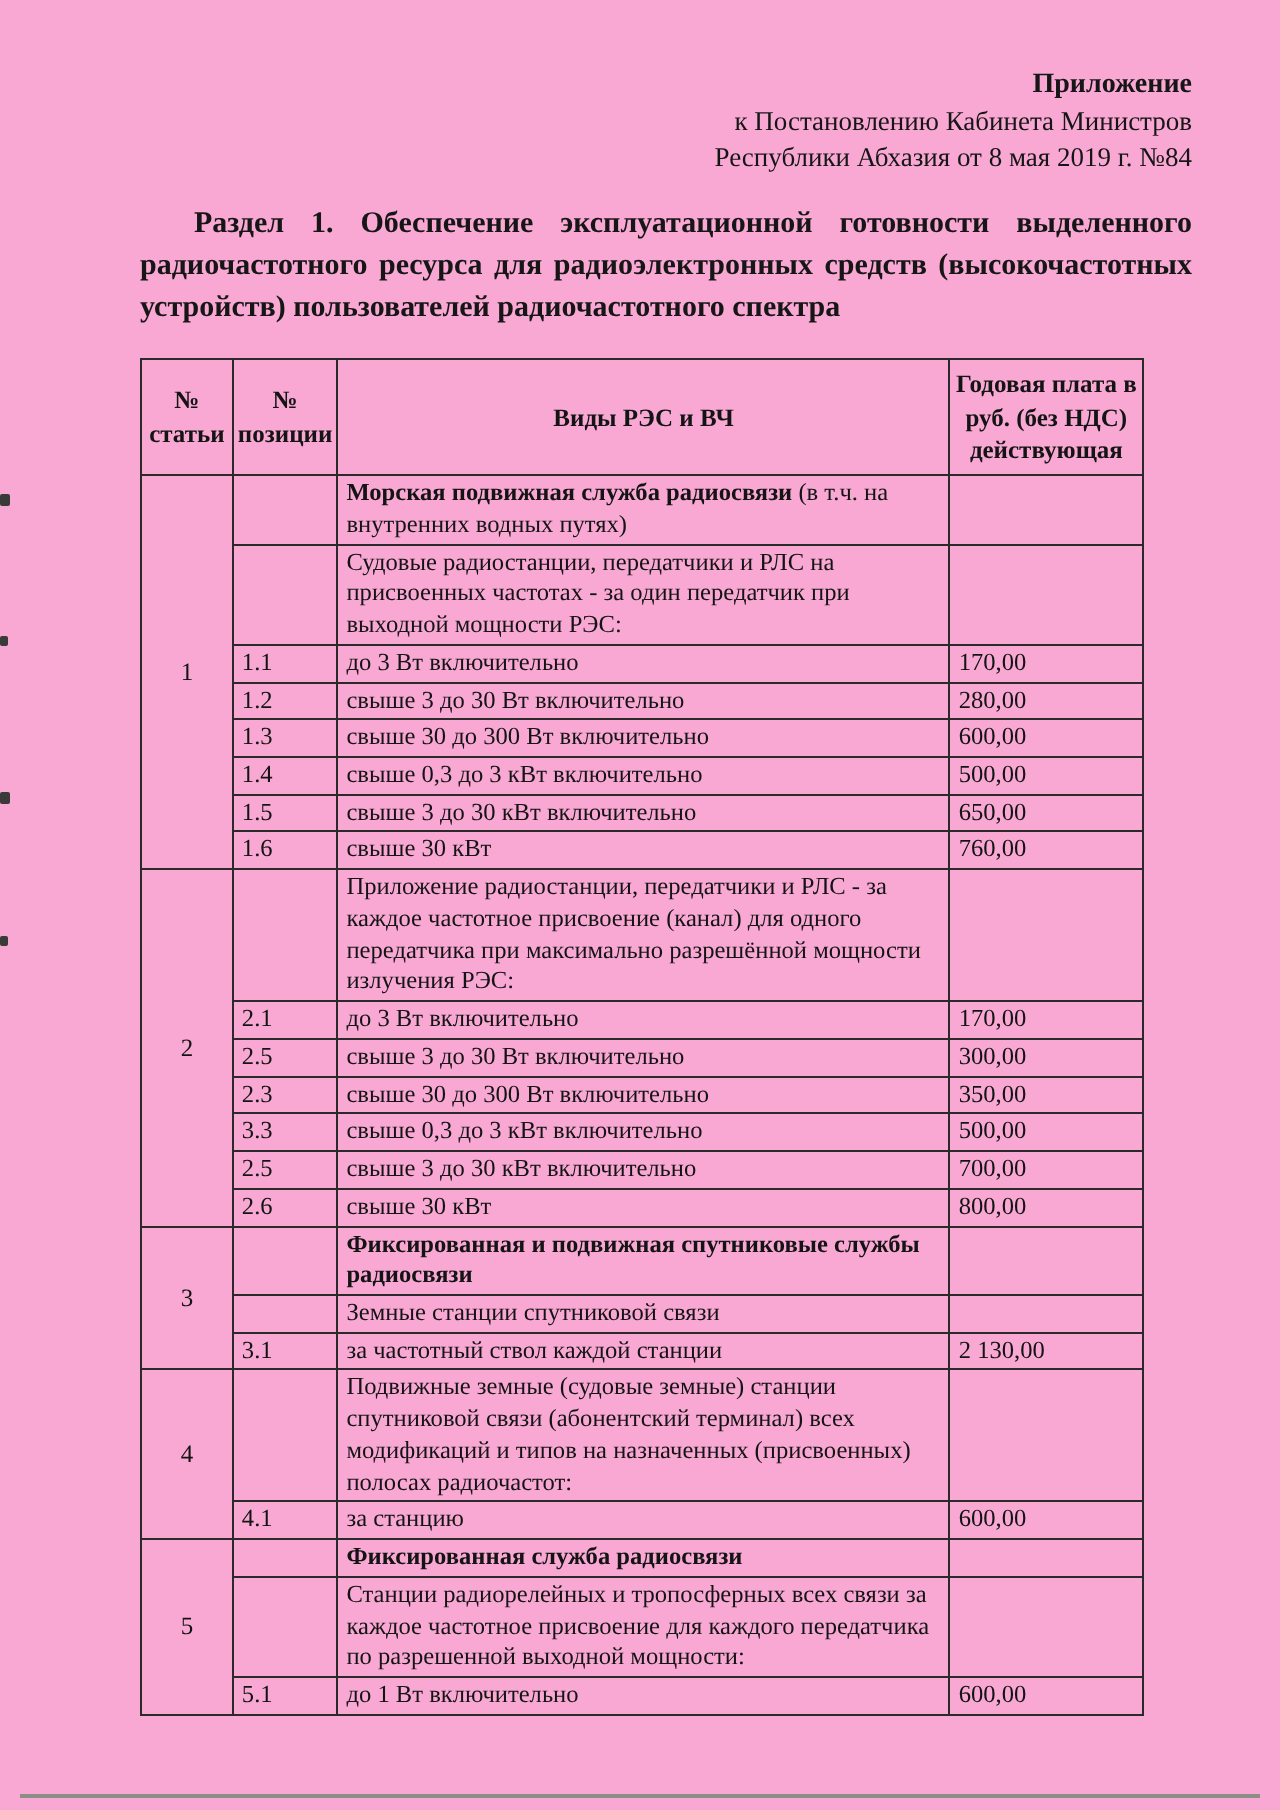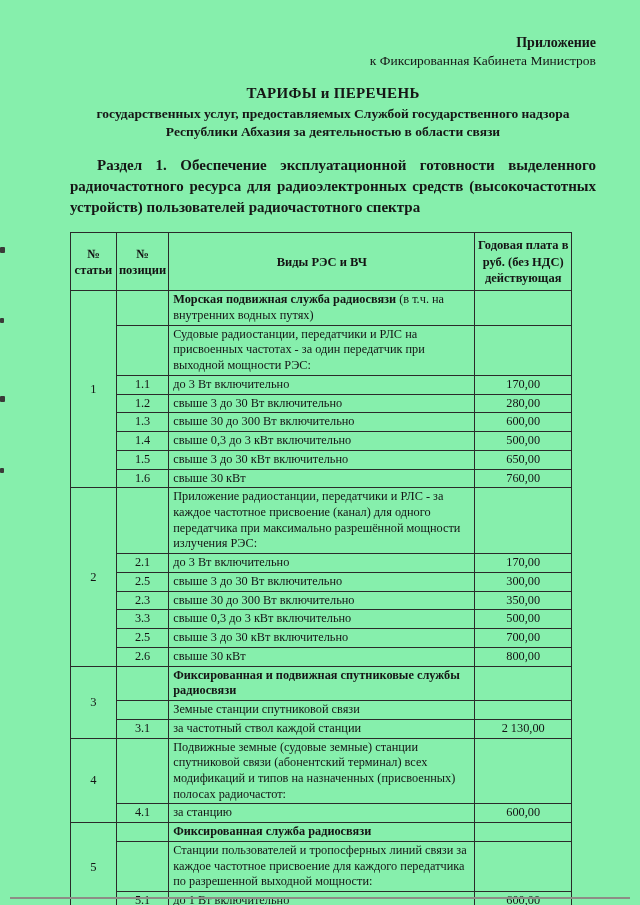--- a/index.html
+++ b/index.html
@@ -5,21 +5,21 @@
   * { box-sizing: border-box; margin: 0; padding: 0; }
   html, body { margin: 0; }
   body {
     width: 640px; height: 905px;
     background: #ffffff;
     overflow: hidden;
   }
   .page {
     position: relative;
     width: 640px; height: 905px;
-    background: #86efac;
+    background: #f9a8d4;
     font-family: "Liberation Serif", serif;
     color: #161616;
     padding: 34px 44px 0 70px;
   }
   .doc-header { text-align: right; line-height: 1.3; }
   .doc-header .l1 { font-weight: 700; font-size: 14px; }
   .doc-header .l2, .doc-header .l3 { font-size: 13.5px; }
 
   .doc-title { text-align: center; font-weight: 700; margin-top: 15px; }
   .doc-title .main { font-size: 15px; letter-spacing: 0.3px; }
@@ -48,46 +48,43 @@
   .tariff-table th {
     font-weight: 700;
     text-align: center;
     vertical-align: middle;
     font-size: 12.5px;
     padding: 4px 2px;
     line-height: 1.3;
   }
   .tariff-table td { padding: 1px 4px; vertical-align: top; }
   .cell-article { text-align: center; vertical-align: middle !important; font-size: 12.5px; }
-  .cell-position { text-align: center; }
-  .cell-price { text-align: center; }
+  .cell-position { }
+  .cell-price { }
   .cell-desc b { font-weight: 700; }
 
   .artifact { position: absolute; background: #3a3a38; border-radius: 1px; }
   .artifact-bottom {
     position: absolute;
     left: 10px; right: 10px; bottom: 6px;
     height: 2px;
     background: #8d8d86;
   }
 </style>
 </head>
 <body>
 
 <div class="page">
 
   <div class="doc-header">
     <div class="l1">Приложение</div>
-    <div class="l2">к Фиксированная Кабинета Министров</div>
+    <div class="l2">к Постановлению Кабинета Министров</div>
+    <div class="l3">Республики Абхазия от 8 мая 2019 г. №84</div>
   </div>
 
-  <div class="doc-title">
-    <div class="main">ТАРИФЫ и ПЕРЕЧЕНЬ</div>
-    <div class="sub">государственных услуг, предоставляемых Службой государственного надзора Республики Абхазия за деятельностью в области связи</div>
-  </div>
 
   <p class="section-heading">Раздел 1. Обеспечение эксплуатационной готовности выделенного радиочастотного ресурса для радиоэлектронных средств (высокочастотных устройств) пользователей радиочастотного спектра</p>
 
   <table class="tariff-table">
     <colgroup>
       <col style="width:46px">
       <col style="width:48px">
       <col style="width:311px">
       <col style="width:97px">
     </colgroup>
@@ -205,21 +202,21 @@
           <td class="cell-price">600,00</td>
         </tr>
         <tr>
           <td class="cell-article" rowspan="3">5</td>
           <td class="cell-position"></td>
           <td class="cell-desc"><b>Фиксированная служба радиосвязи</b></td>
           <td class="cell-price"></td>
         </tr>
         <tr>
           <td class="cell-position"></td>
-          <td class="cell-desc">Станции пользователей и тропосферных линий связи за каждое частотное присвоение для каждого передатчика по разрешенной выходной мощности:</td>
+          <td class="cell-desc">Станции радиорелейных и тропосферных всех связи за каждое частотное присвоение для каждого передатчика по разрешенной выходной мощности:</td>
           <td class="cell-price"></td>
         </tr>
         <tr>
           <td class="cell-position">5.1</td>
           <td class="cell-desc">до 1 Вт включительно</td>
           <td class="cell-price">600,00</td>
         </tr>
       </tbody>
   </table>
 

